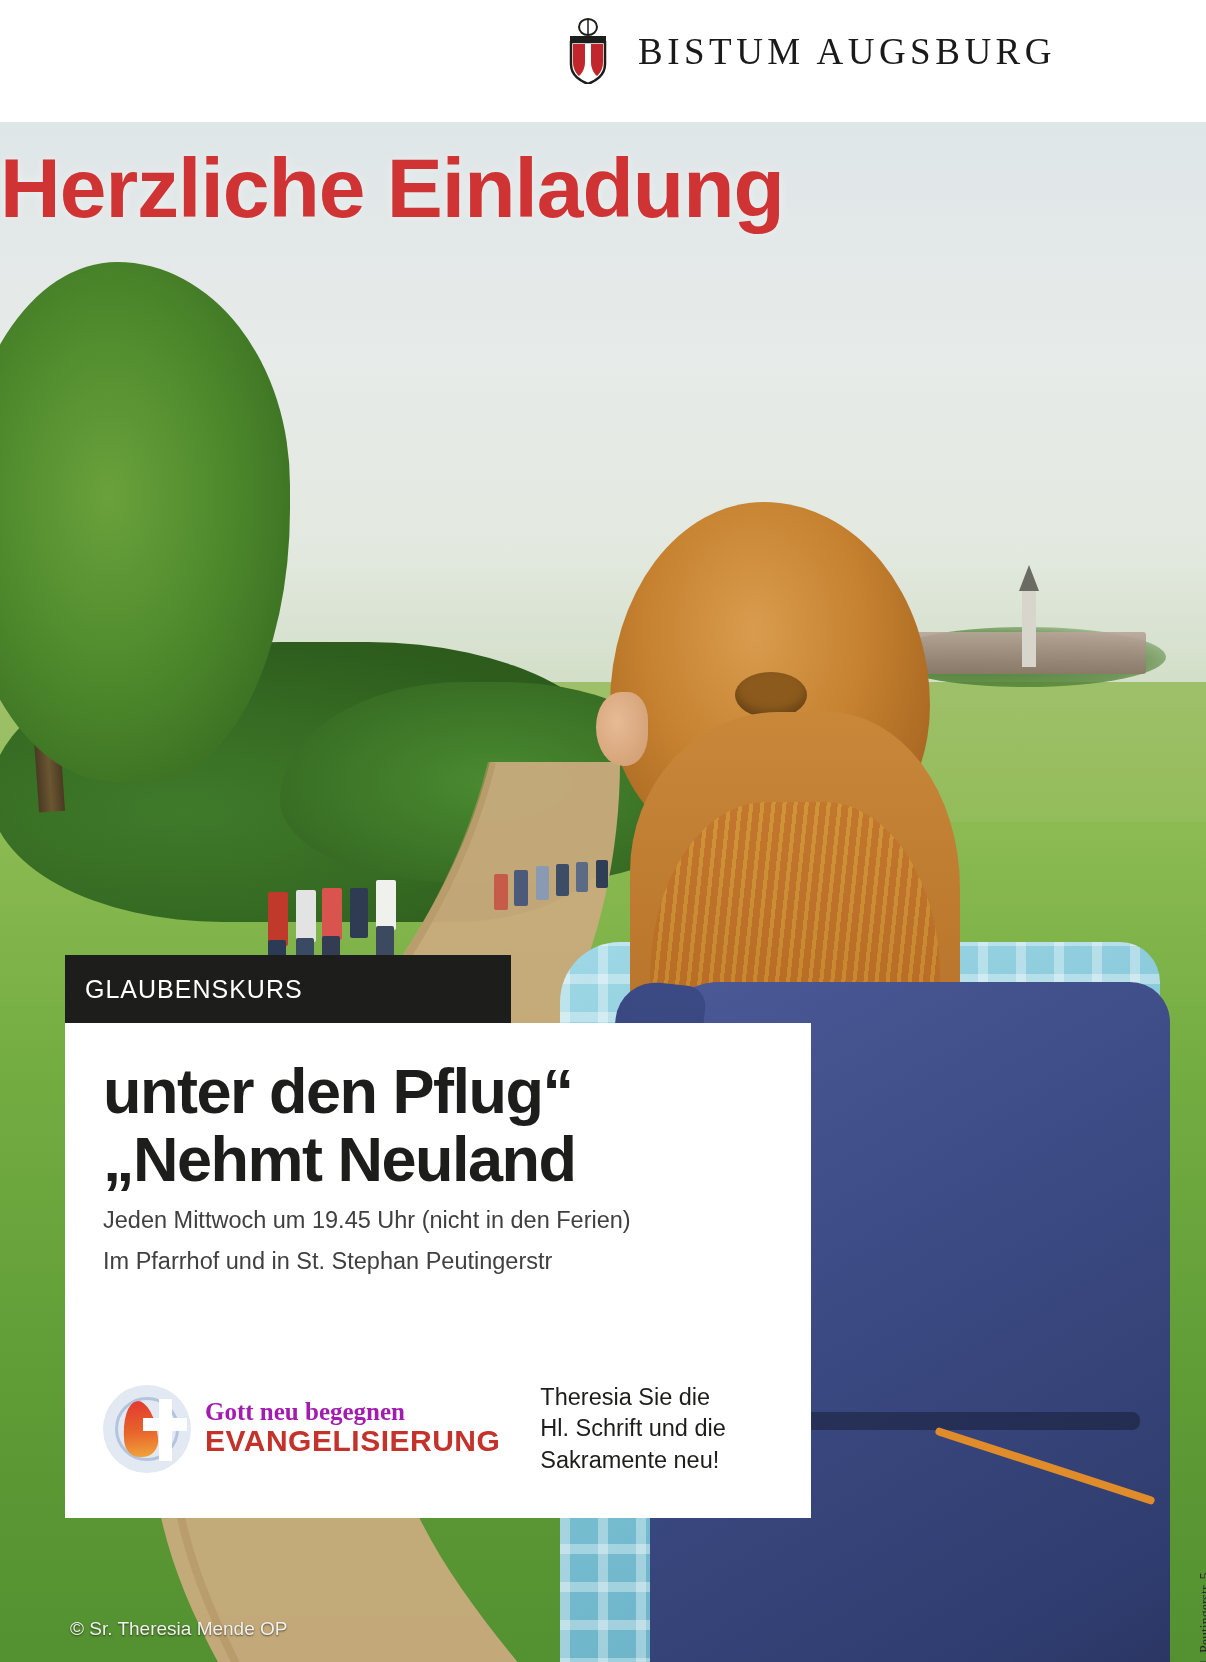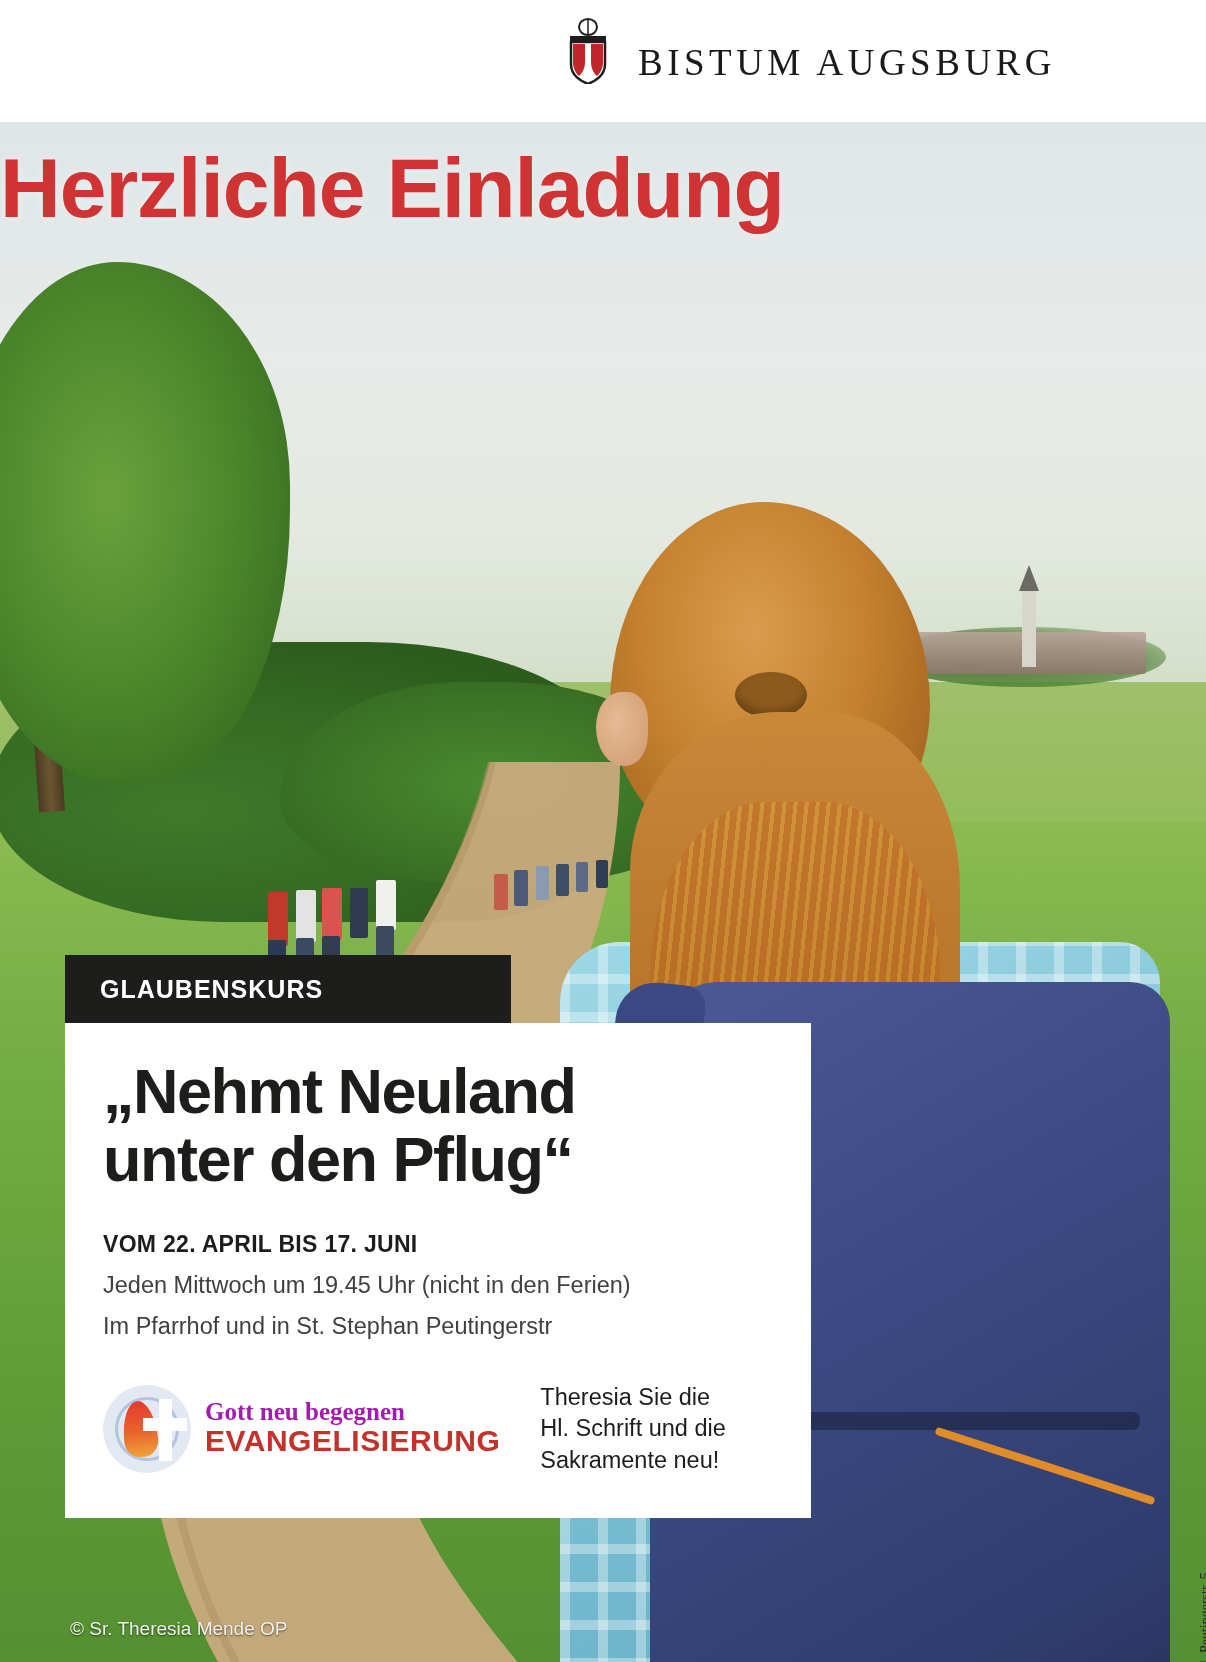--- a/index.html
+++ b/index.html
@@ -23,21 +23,21 @@
     position: absolute;
     left: 0; top: 0;
     width: 1206px; height: 122px;
     background: #ffffff;
     z-index: 40;
   }
   .brand {
     position: absolute;
     right: 150px; top: 18px;
     display: flex;
-    align-items: flex-end;
+    align-items: center;
     gap: 22px;
   }
   .brand-crest {
     width: 56px; height: 66px;
     position: relative;
   }
   .brand-text {
     font-family: "Liberation Serif", serif;
     font-size: 37px;
     letter-spacing: 4.5px;
@@ -234,23 +234,23 @@
     left: 65px; top: 955px;
     width: 446px; height: 68px;
     background: #1d1d1b;
     z-index: 30;
     display: flex;
     align-items: center;
   }
   .kurs-label span {
     color: #ffffff;
     font-size: 25px;
-    font-weight: bold;
+    font-weight: normal;
     letter-spacing: 1px;
-    padding-left: 35px;
+    padding-left: 20px;
   }
 
   
   .card {
     position: absolute;
     left: 65px; top: 1023px;
     width: 746px; height: 495px;
     background: #ffffff;
     z-index: 30;
     padding: 34px 40px 0 38px;
@@ -432,24 +432,23 @@
   </div>
 
   <div class="title">Herzliche Einladung</div>
 
   <div class="kurs-label">
     <span>GLAUBENSKURS</span>
   </div>
 
   <div class="card">
     <div class="card-title">
+      <div>unter den Pflug“</div>
       <div>„Nehmt Neuland</div>
-      <div>unter den Pflug“</div>
     </div>
-    <div class="card-date">VOM 22. APRIL BIS 17. JUNI</div>
     <div class="card-line">Jeden Mittwoch um 19.45 Uhr (nicht in den Ferien)</div>
     <div class="card-line">Im Pfarrhof und in St. Stephan Peutingerstr</div>
 
     <div class="card-bottom">
       <div class="logo-block">
         <div class="logo-mark">
           <div class="logo-arc"></div>
           <div class="logo-flame"></div>
           <div class="logo-cross-v"></div>
           <div class="logo-cross-h"></div>

